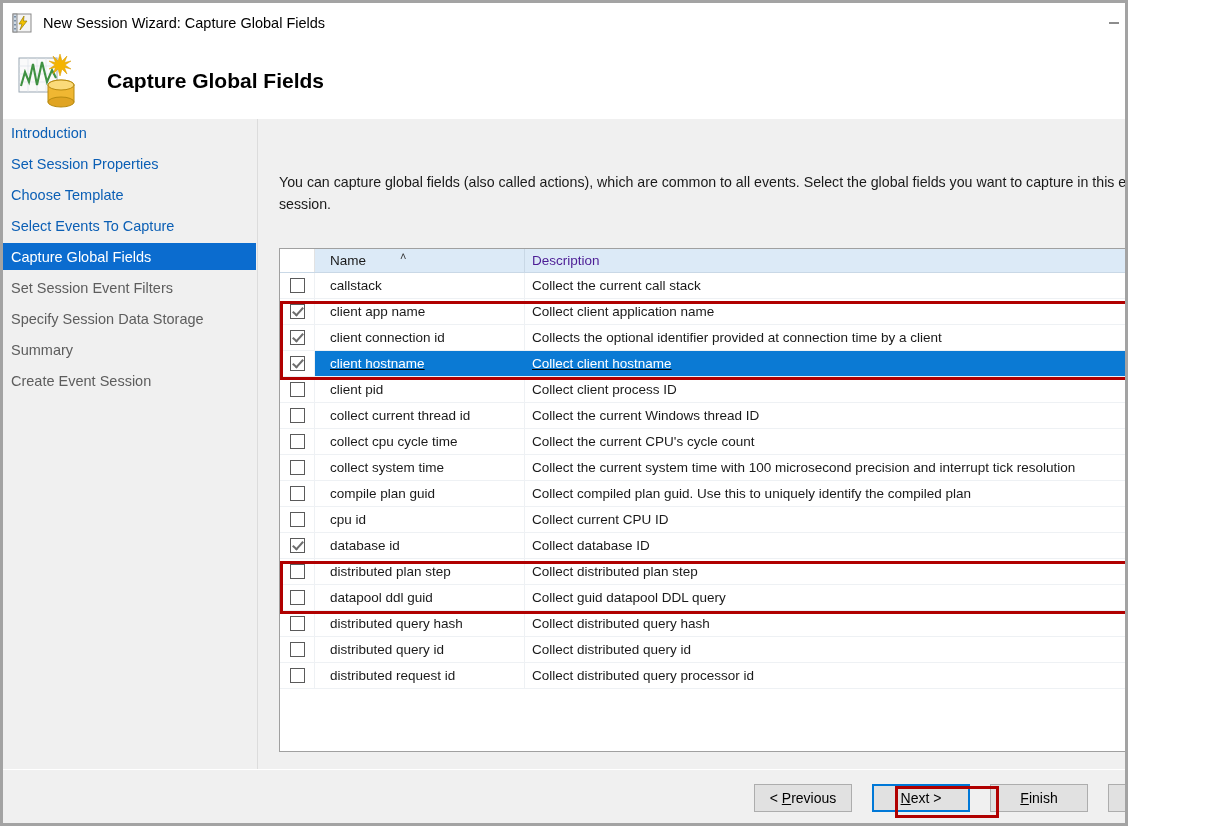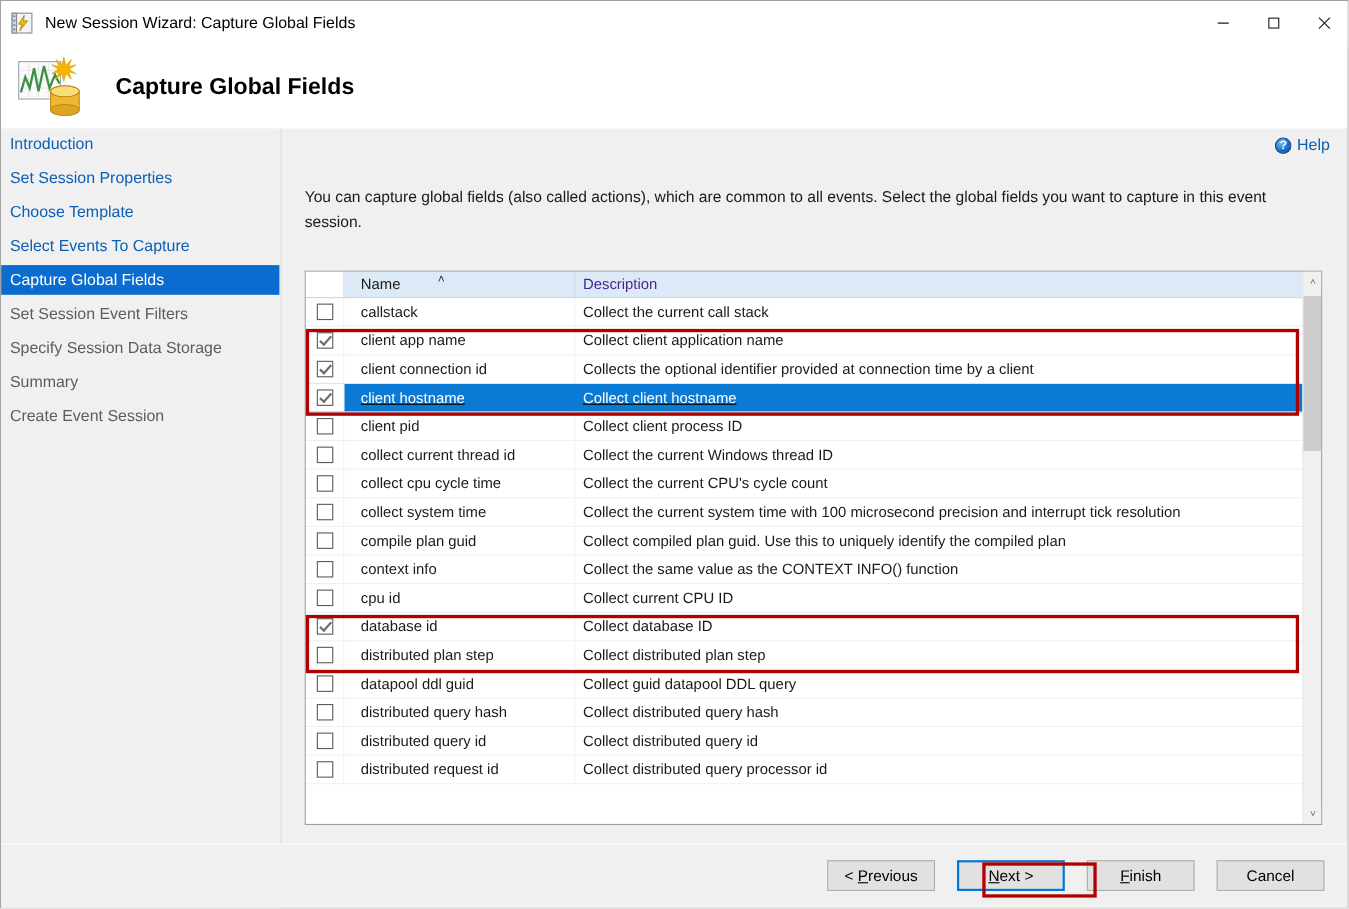--- a/index.html
+++ b/index.html
@@ -6,26 +6,26 @@
     margin: 0;
     padding: 0;
     background: #ffffff;
   }
   body {
     font-family: "Liberation Sans", sans-serif;
     -webkit-font-smoothing: antialiased;
   }
   #app {
     position: relative;
-    width: 1226px;
+    width: 1128px;
     height: 826px;
     background: #f0f0f0;
     overflow: hidden;
     box-sizing: border-box;
-    border: 1px solid #a3a3a3;
+    border: 3px solid #a3a3a3;
     padding-left: 28px;
   }
 
   
   .titlebar {
     position: absolute;
     left: 0; top: 0;
     width: 1226px;
     height: 40px;
     background: #ffffff;
@@ -553,27 +553,20 @@
               <div class="cell-check">
                 <div class="cb"></div>
               </div>
               <div class="cell-name">compile  plan  guid</div>
               <div class="cell-desc">Collect compiled plan guid. Use this to uniquely identify the compiled plan</div>
             </div>
             <div class="row">
               <div class="cell-check">
                 <div class="cb"></div>
               </div>
-              <div class="cell-name">context  info</div>
-              <div class="cell-desc">Collect the same value as the CONTEXT  INFO() function</div>
-            </div>
-            <div class="row">
-              <div class="cell-check">
-                <div class="cb"></div>
-              </div>
               <div class="cell-name">cpu  id</div>
               <div class="cell-desc">Collect current CPU ID</div>
             </div>
             <div class="row">
               <div class="cell-check">
                 <div class="cb checked"></div>
               </div>
               <div class="cell-name">database  id</div>
               <div class="cell-desc">Collect database ID</div>
             </div>

